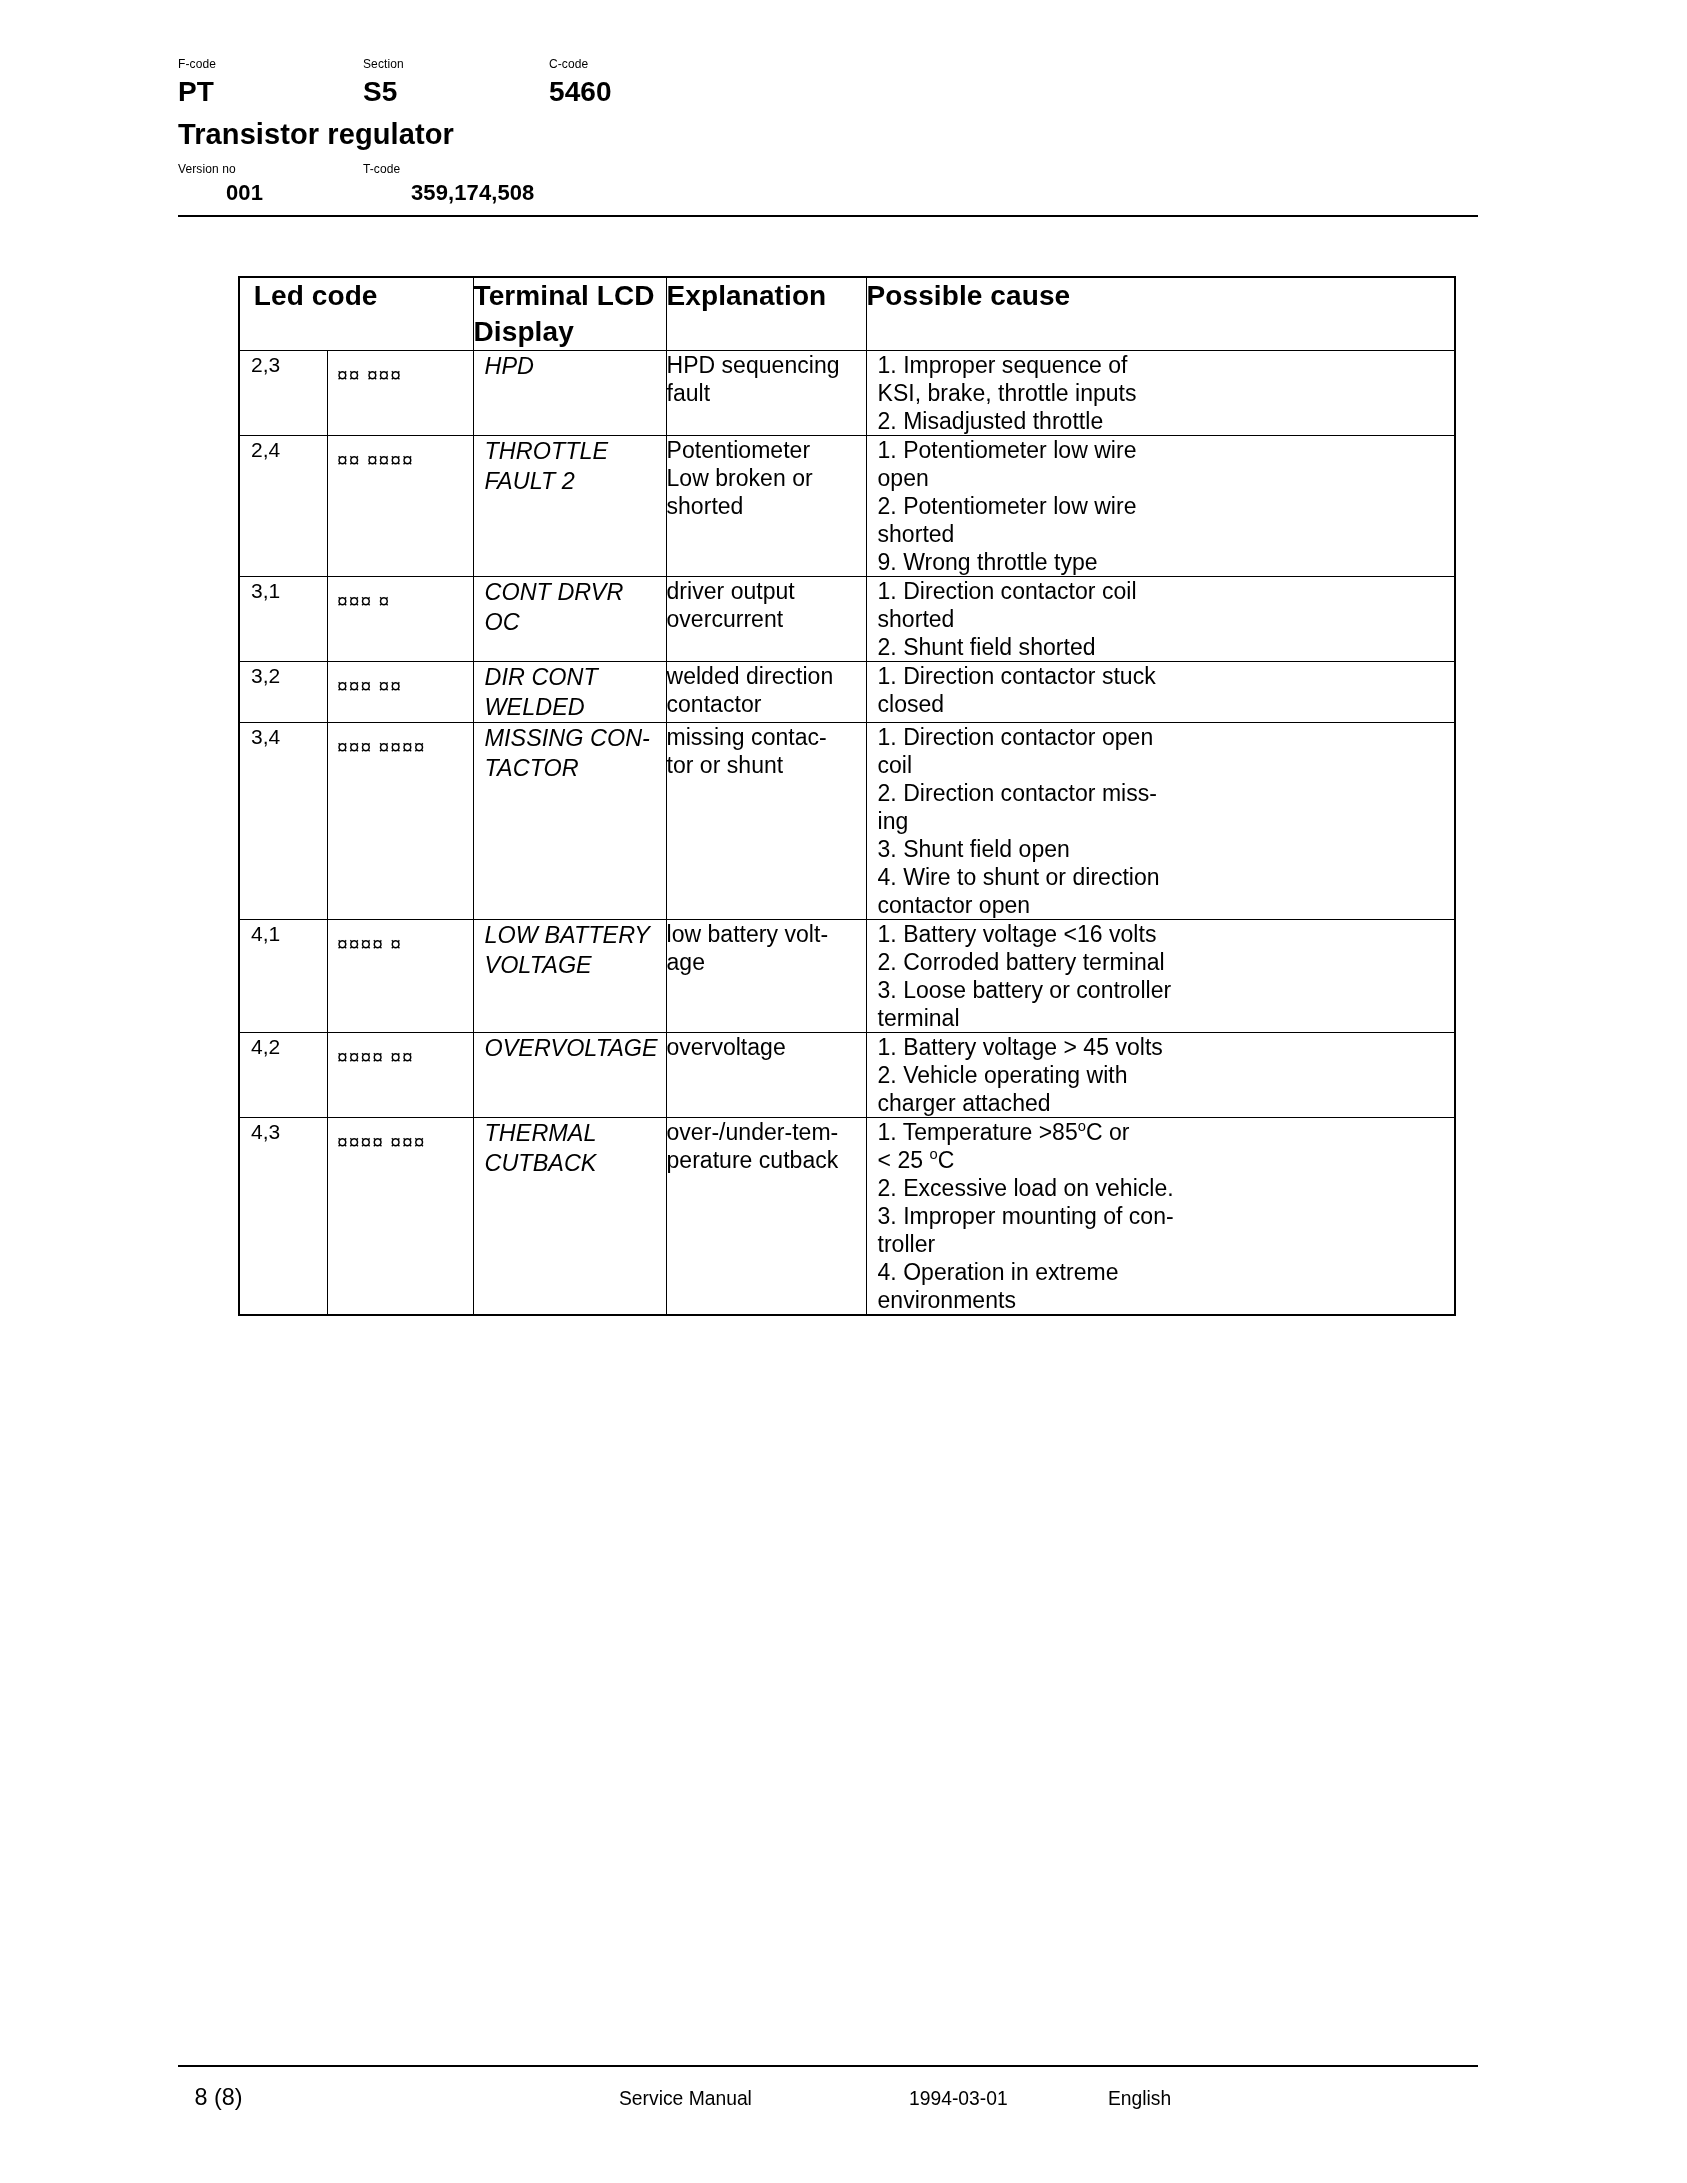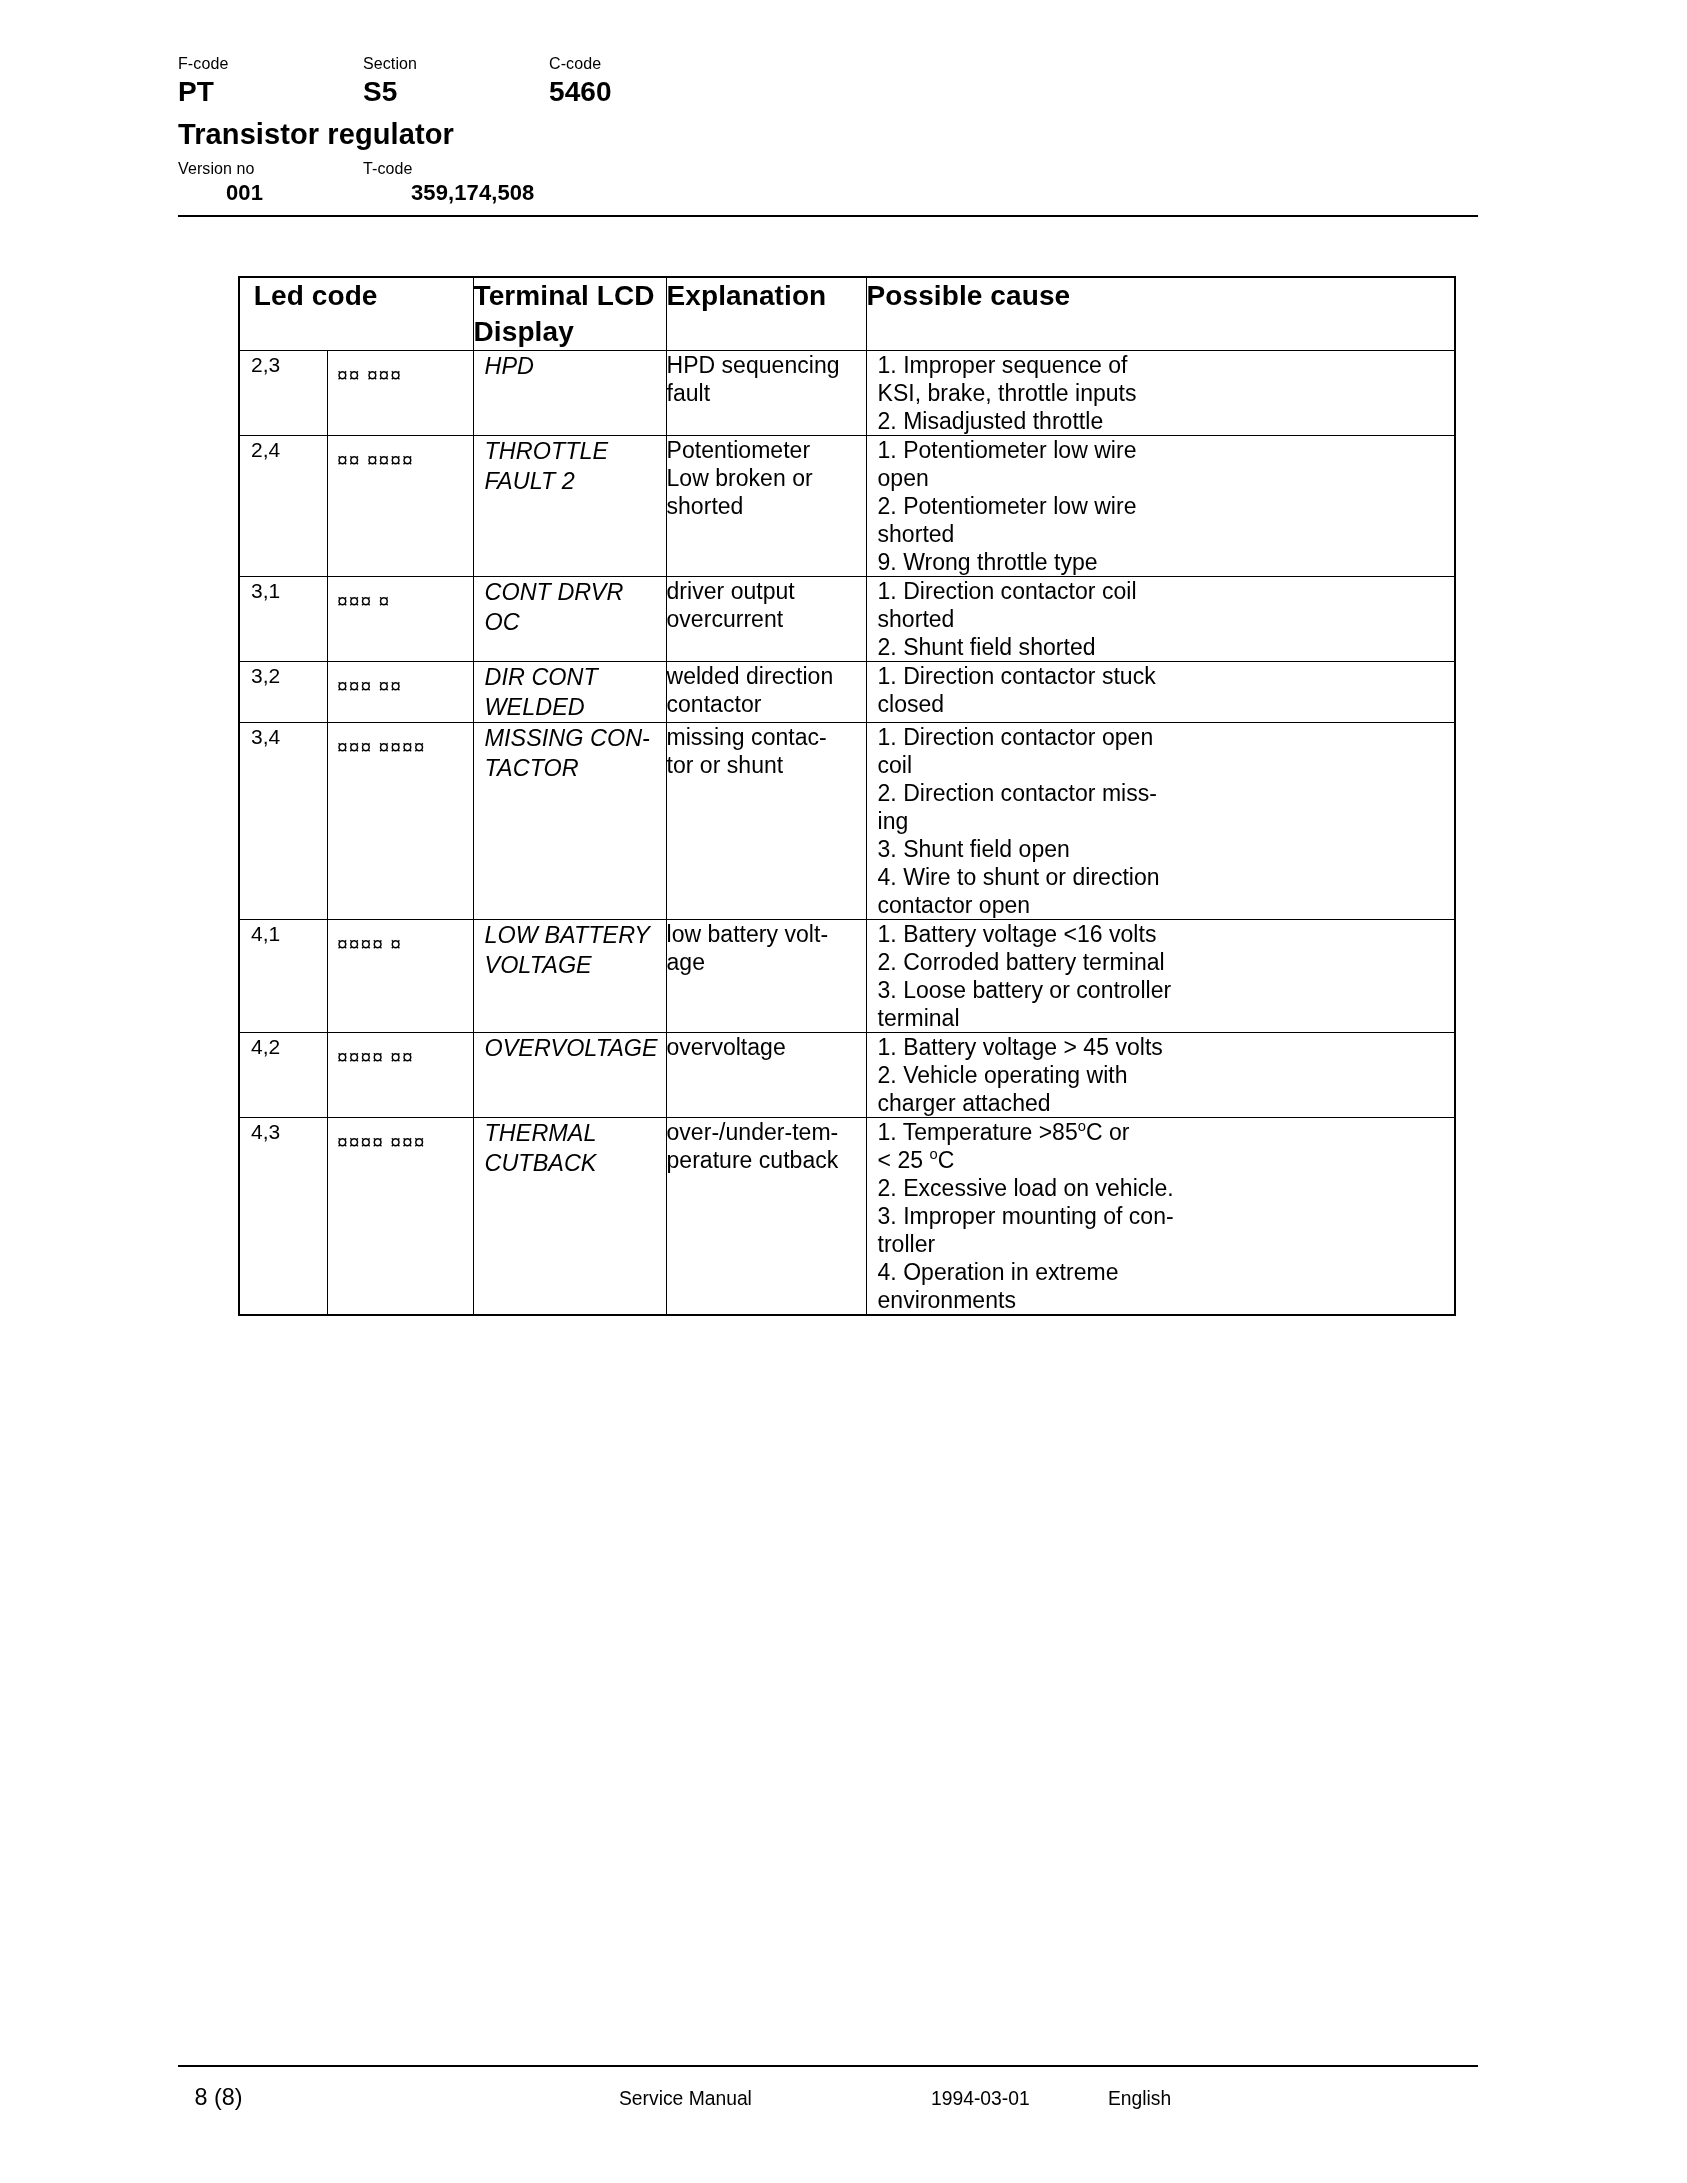--- a/index.html
+++ b/index.html
@@ -32,21 +32,21 @@
   }
   .meta-row {
     display: flex;
     align-items: flex-end;
   }
   .meta-cell { display: block; }
   .meta-cell.c1 { width: 185px; }
   .meta-cell.c2 { width: 186px; }
   .meta-cell.c3 { width: 276px; }
   .meta-label {
-    font-size: 16px;
+    font-size: 12px;
     line-height: 20.7px;
     font-weight: normal;
     letter-spacing: 0.1px;
   }
   .meta-value {
     font-size: 28px;
     line-height: 33px;
     font-weight: bold;
     letter-spacing: 0.1px;
   }
@@ -177,21 +177,21 @@
   }
   .footer-doc {
     position: absolute;
     left: 441px;
     top: 6.9px;
     font-size: 19.3px;
     line-height: 26px;
   }
   .footer-date {
     position: absolute;
-    left: 753px;
+    left: 731px;
     top: 6.9px;
     font-size: 19.3px;
     line-height: 26px;
   }
   .footer-lang {
     position: absolute;
     left: 930px;
     top: 6.9px;
     font-size: 19.3px;
     line-height: 26px;

